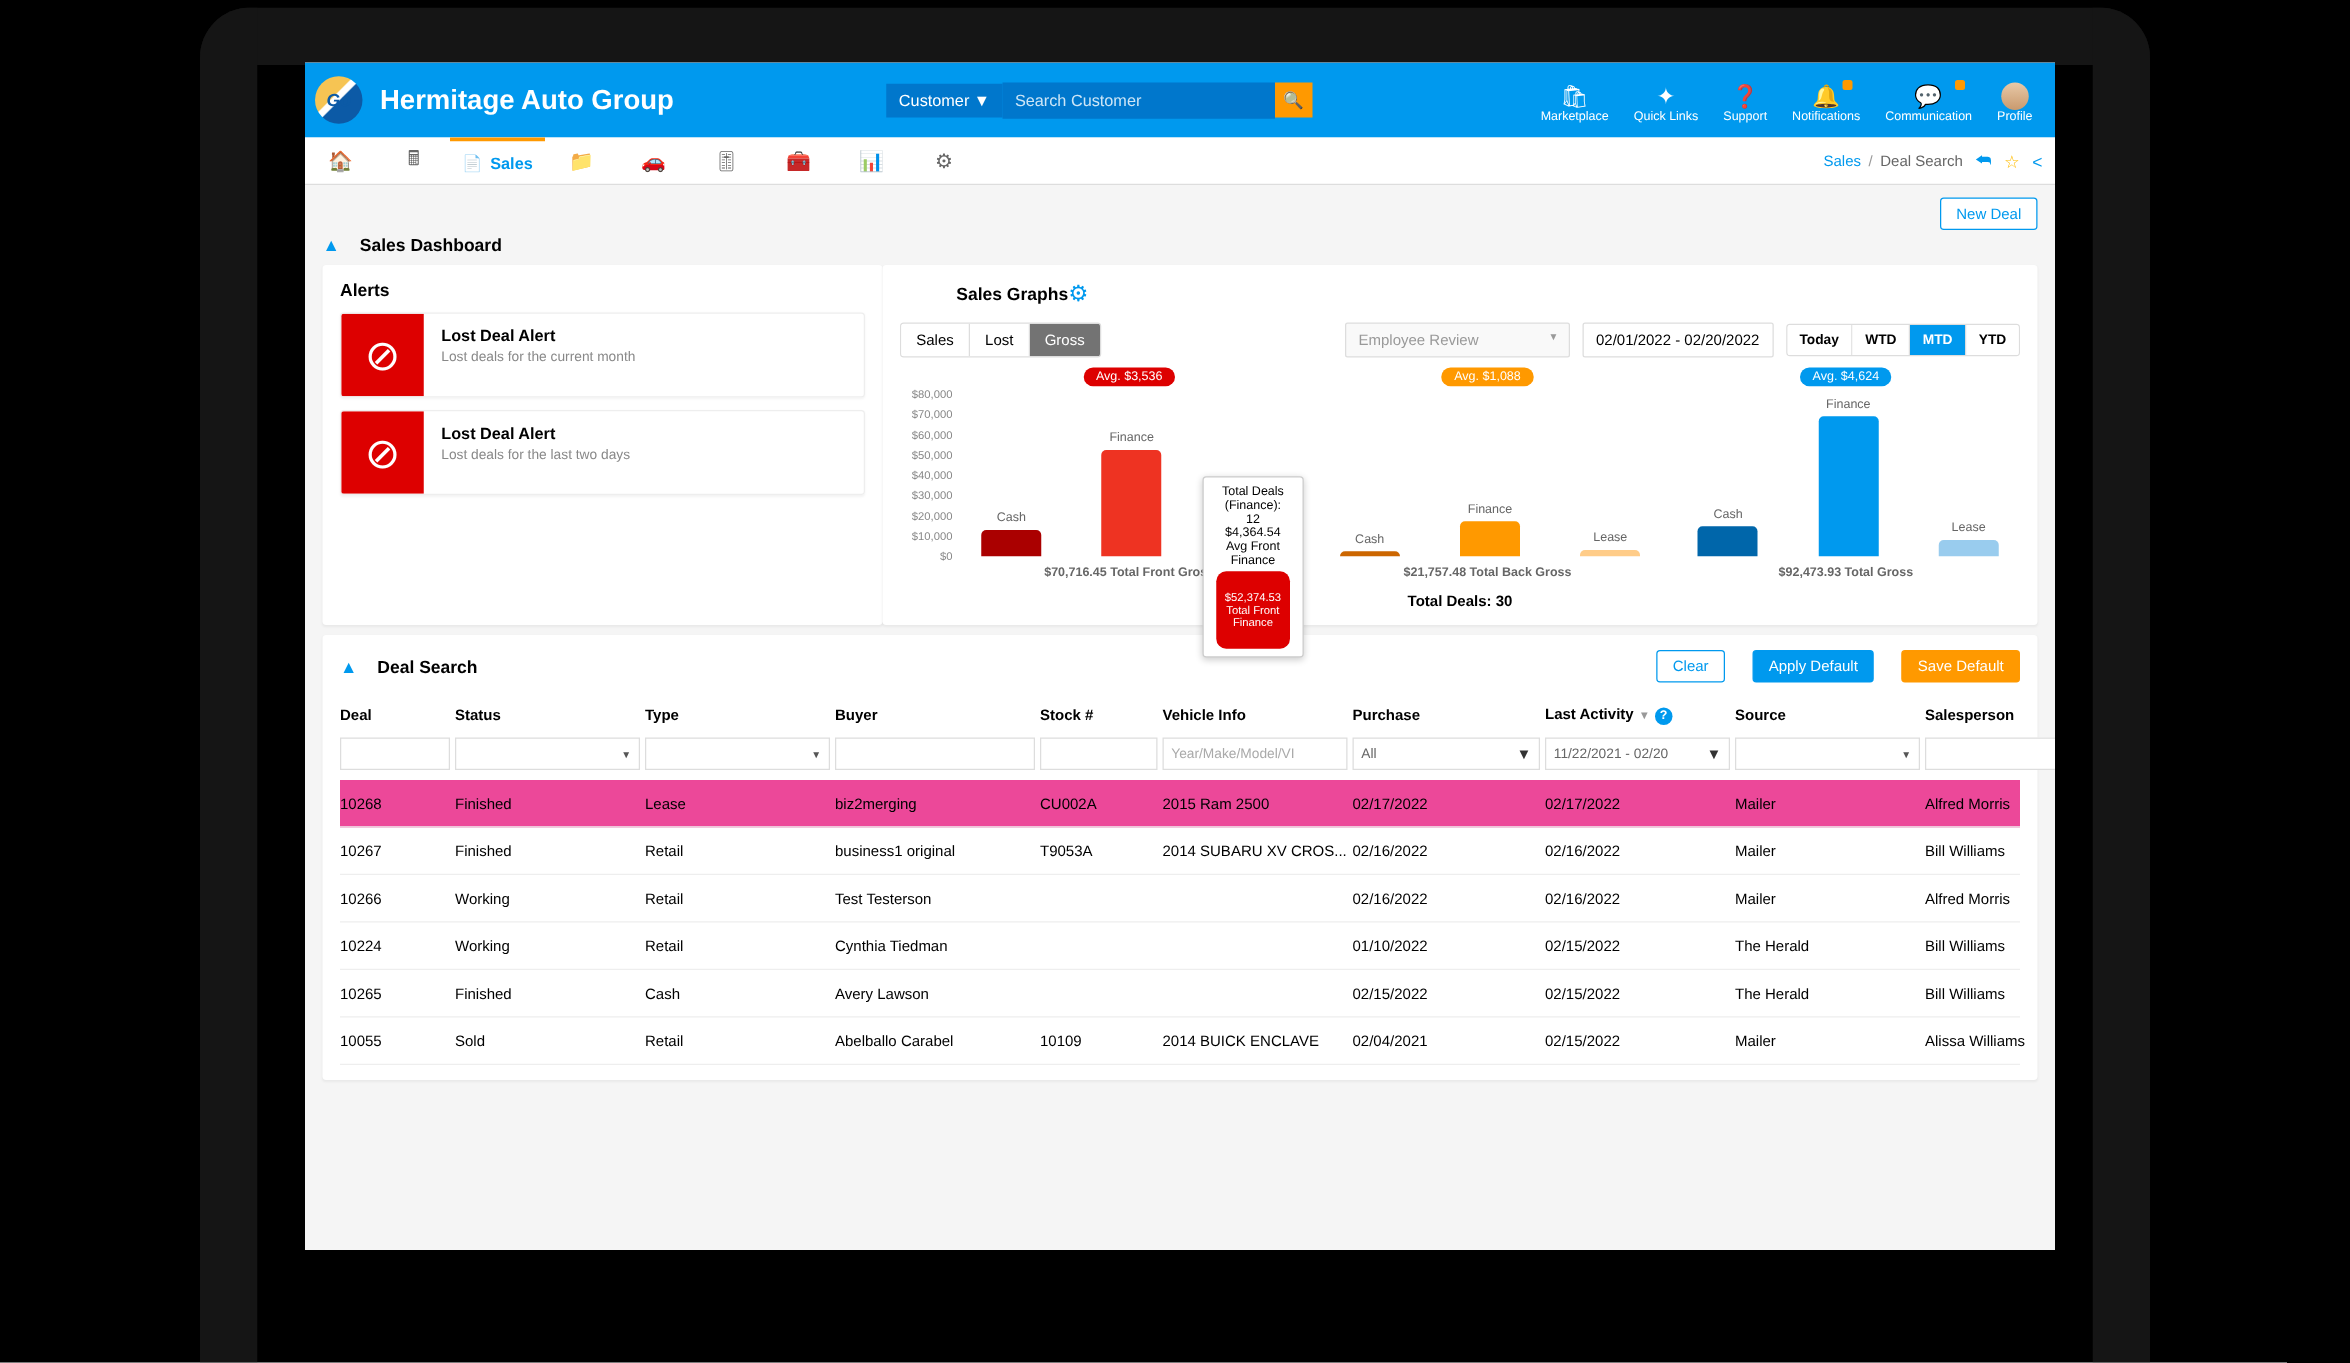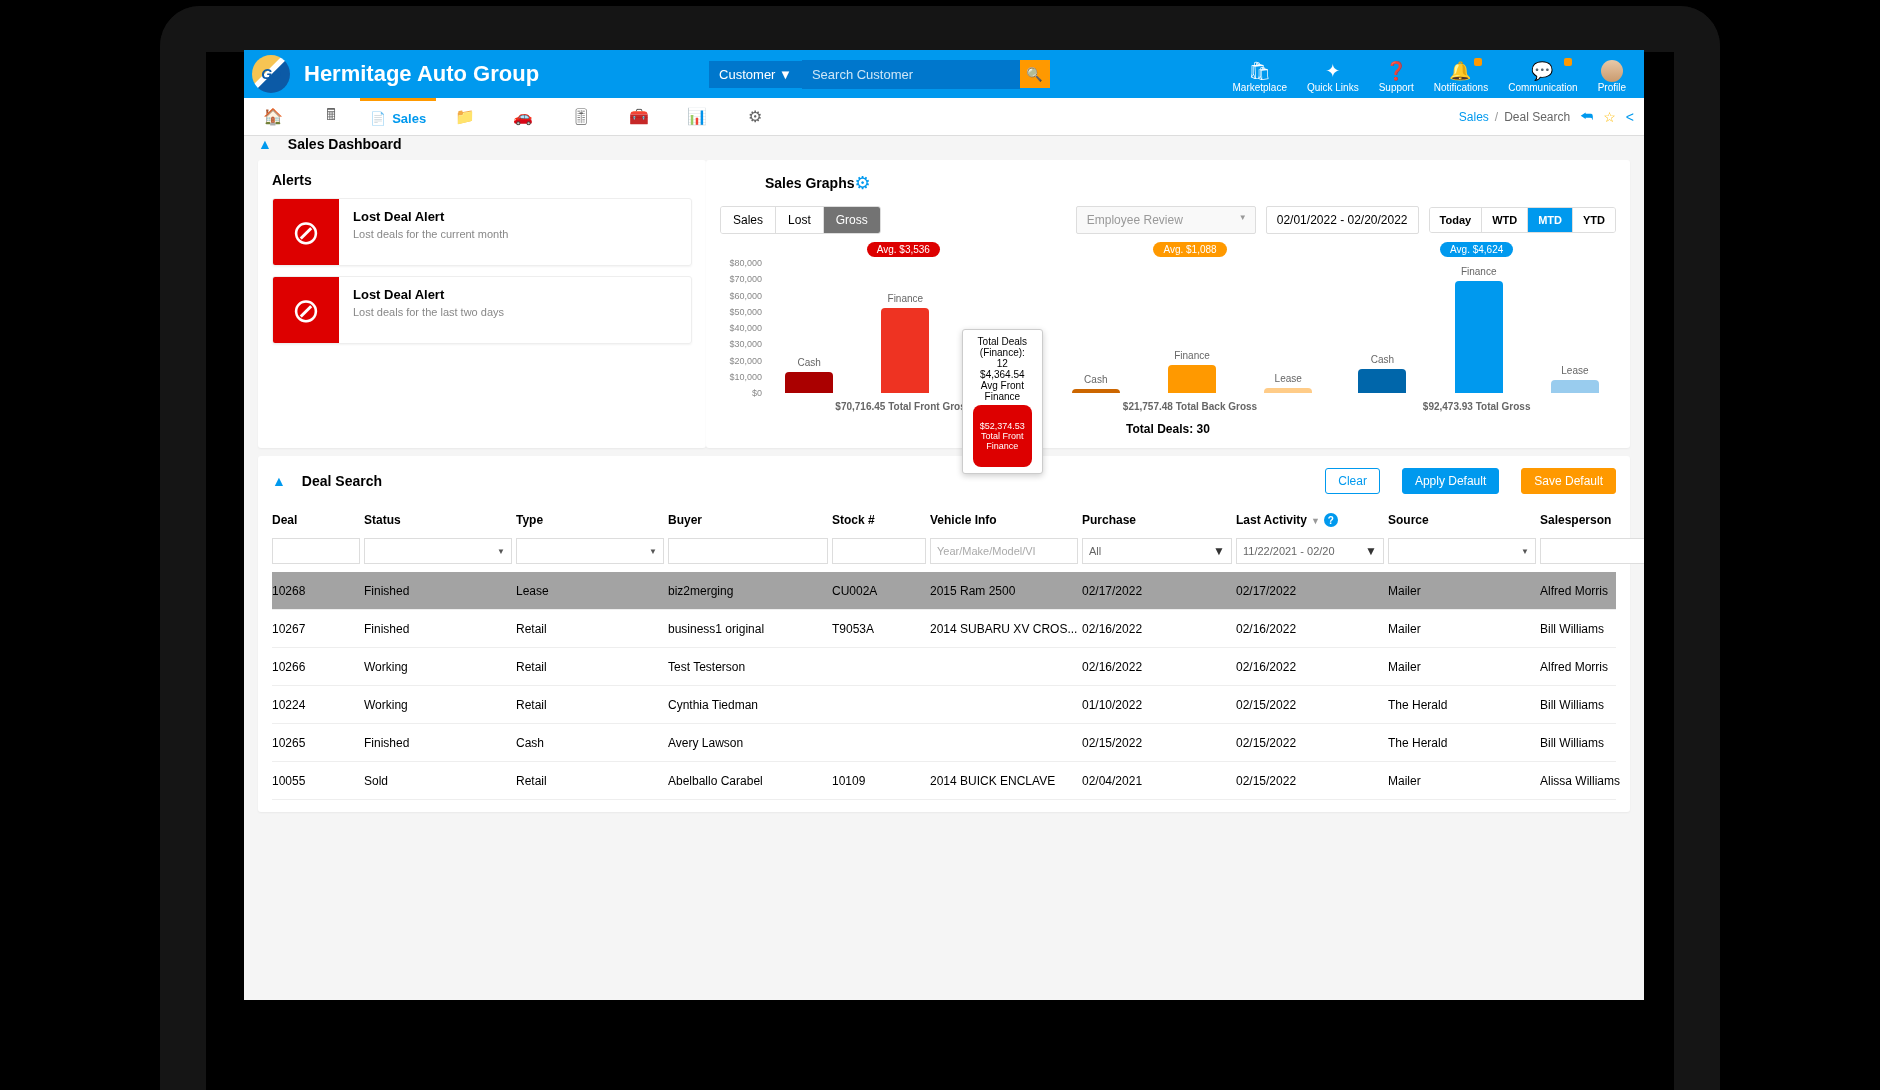--- a/index.html
+++ b/index.html
@@ -1,18 +1,18 @@
 <!DOCTYPE html>
 <html><head>
 <meta charset="utf-8">
 <style>
 * { box-sizing: border-box; margin: 0; padding: 0; }
 body { font-family: Arial, sans-serif; background: #000; width: 1880px; height: 1090px; position: relative; overflow: hidden; }
 .app { position: absolute; left: 244px; top: 50px; width: 1400px; height: 950px; background: #f5f5f5; overflow: hidden; }
-.top-bar { background: #0099ee; height: 48px; display: flex; align-items: center; color: #fff; }
+.top-bar { background: #0099ee; height: 60px; display: flex; align-items: center; color: #fff; }
 .logo { width: 38px; height: 38px; margin-left: 8px; border-radius: 50%; background: linear-gradient(135deg,#f6c453 40%,#fff 42%,#fff 50%,#0c5aa6 52%); display: flex; align-items: center; justify-content: center; font-weight: bold; font-style: italic; font-size: 14px; color: #0c5aa6; }
 .org-name { font-size: 22px; font-weight: bold; margin-left: 14px; }
 .search-wrap { margin-left: 170px; display: flex; align-items: center; }
 .search-select { background: #0077cc; color: #fff; border: none; padding: 6px 10px; font-size: 13px; }
 .search-input { width: 218px; padding: 7px 10px; border: none; background: #0077cc; color: #fff; font-size: 13px; }
 .search-input::placeholder { color: #cde6f7; }
 .search-btn { background: #ff9900; border: none; width: 30px; height: 28px; color: #fff; cursor: pointer; }
 .top-right { margin-left: auto; display: flex; align-items: flex-start; padding-right: 8px; }
 .top-item { display: flex; flex-direction: column; align-items: center; margin: 4px 10px 0; font-size: 10px; position: relative; cursor: pointer; }
 .top-icon { font-size: 18px; height: 22px; display: flex; align-items: center; }
@@ -87,21 +87,21 @@
 .deal-buttons { margin-left: auto; display: flex; gap: 22px; }
 .deal-table { margin-top: 12px; font-size: 12px; width: 100%; }
 .deal-header-row, .filter-row, .deal-row { display: grid; grid-template-columns: 88px 148px 148px 160px 94px 148px 150px 148px 148px 148px; gap: 4px; align-items: center; }
 .deal-header-row { font-weight: bold; height: 28px; }
 .filter-row { height: 34px; margin-bottom: 4px; }
 .filter-cell { border: 1px solid #ddd; height: 26px; display: flex; align-items: center; padding: 0 6px; font-size: 11px; color: #666; background: #fff; position: relative; }
 .filter-cell .caret { position: absolute; right: 6px; font-size: 8px; color: #555; }
 .filter-cell .funnel { position: absolute; right: 6px; font-size: 12px; color: #333; }
 .filter-cell.placeholder { color: #aaa; }
 .deal-row { height: 38px; border-bottom: 1px solid #eee; }
-.deal-row.sel { background: #a3a3a3; }
+.deal-row.sel { background: #ec4899; }
 .help-icon { display: inline-flex; width: 14px; height: 14px; background: #0099ee; color: #fff; border-radius: 50%; font-size: 10px; align-items: center; justify-content: center; margin-left: 4px; }
 .sort-caret { font-size: 9px; color: #999; margin-left: 4px; }
 .bezel { position: absolute; top: 6px; left: 160px; right: 160px; bottom: 0; border: 46px solid #151515; border-bottom: none; border-radius: 40px 40px 0 0; pointer-events: none; }
 .chart-col-first { margin-left: 44px; }
 </style>
 </head>
 <body>
 
 <div class="bezel"></div>
 
@@ -179,20 +179,23 @@
     <div class="nav-right">
       <span>Sales</span>
       <span class="bc-sep">/</span>
       <span style="color:#666">Deal Search</span>
       <span class="action-icon">⮪</span>
       <span class="action-icon star-icon">☆</span>
       <span class="action-icon">&lt;</span>
     </div>
   </div>
 
+  <div class="new-deal-row">
+    <button class="btn btn-outline-blue">New Deal</button>
+  </div>
 
   <div style="margin:0 14px 8px;display:flex;align-items:center;">
     <span class="collapse-arrow">▲</span>
     <span class="panel-title">Sales Dashboard</span>
   </div>
 
   <div class="dash-flex">
 
     <div class="dash-col-left">
       <div class="alerts-title">Alerts</div>

